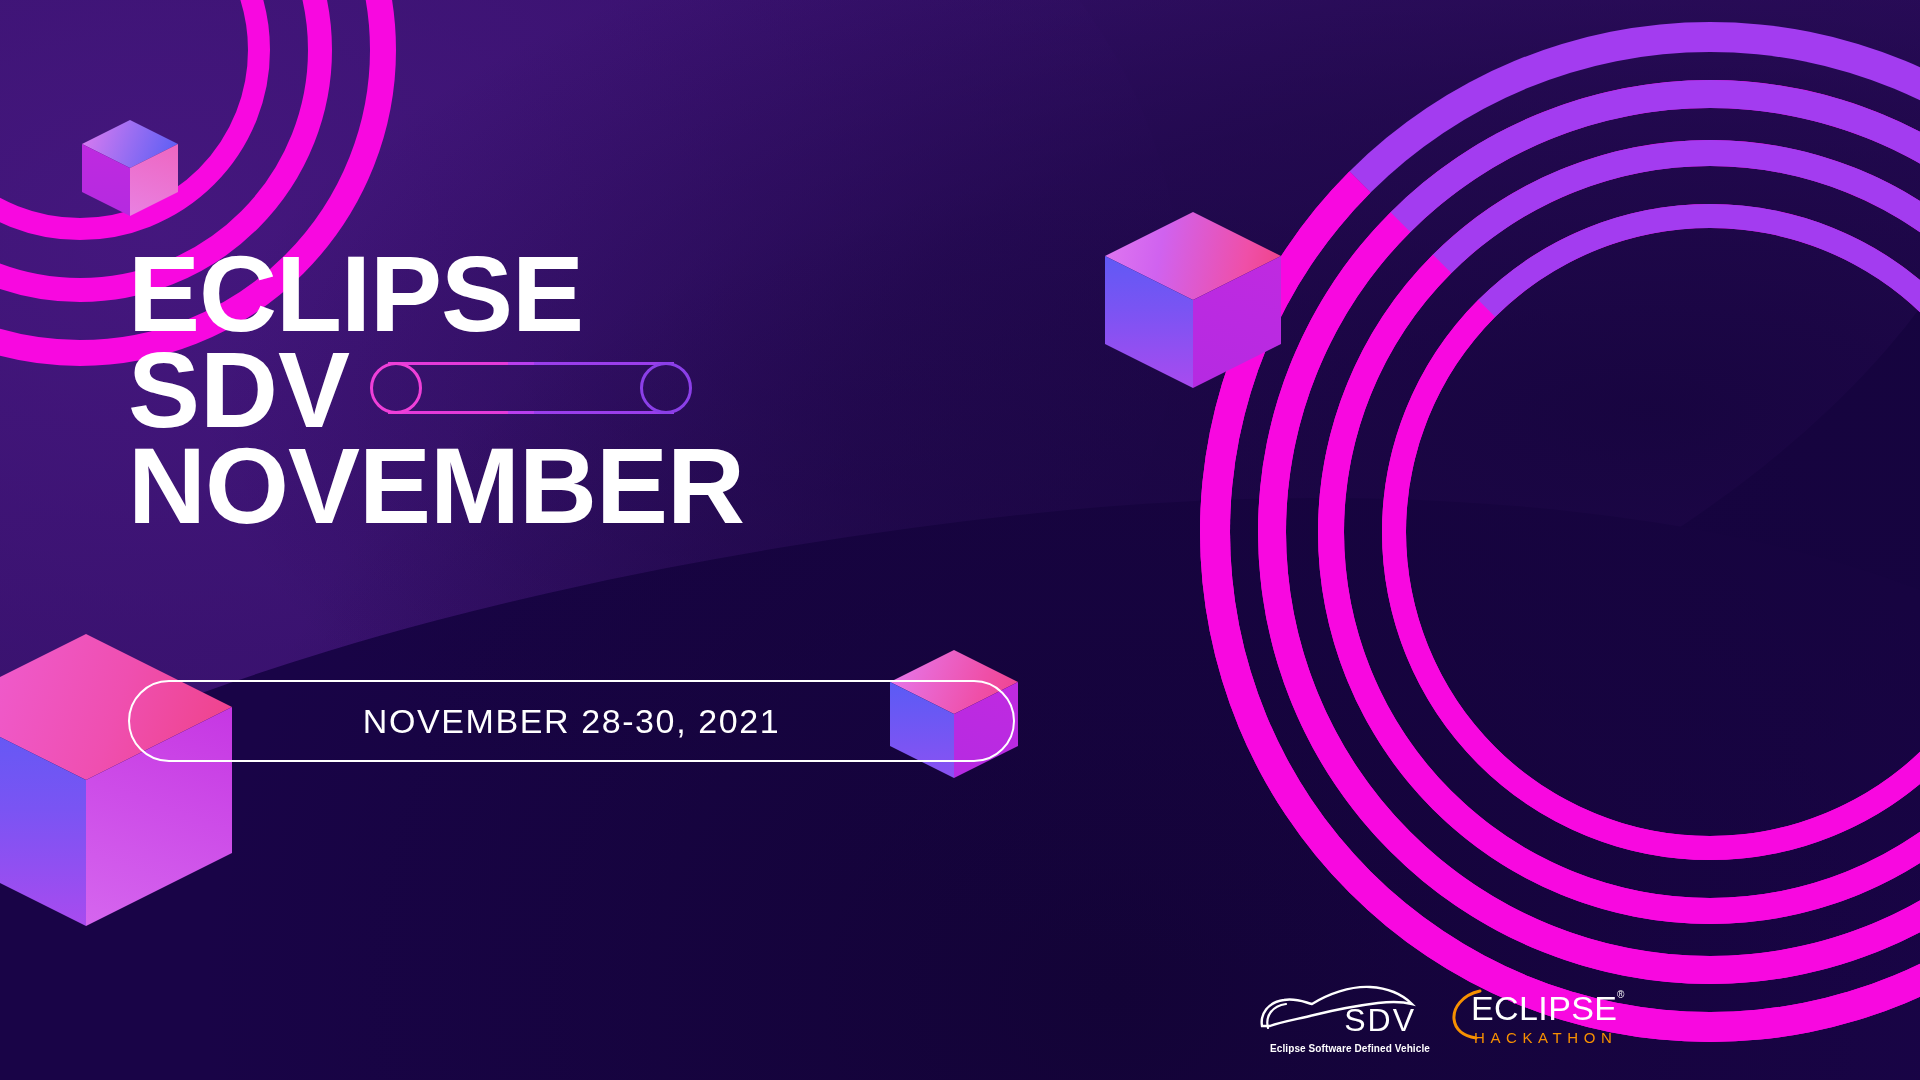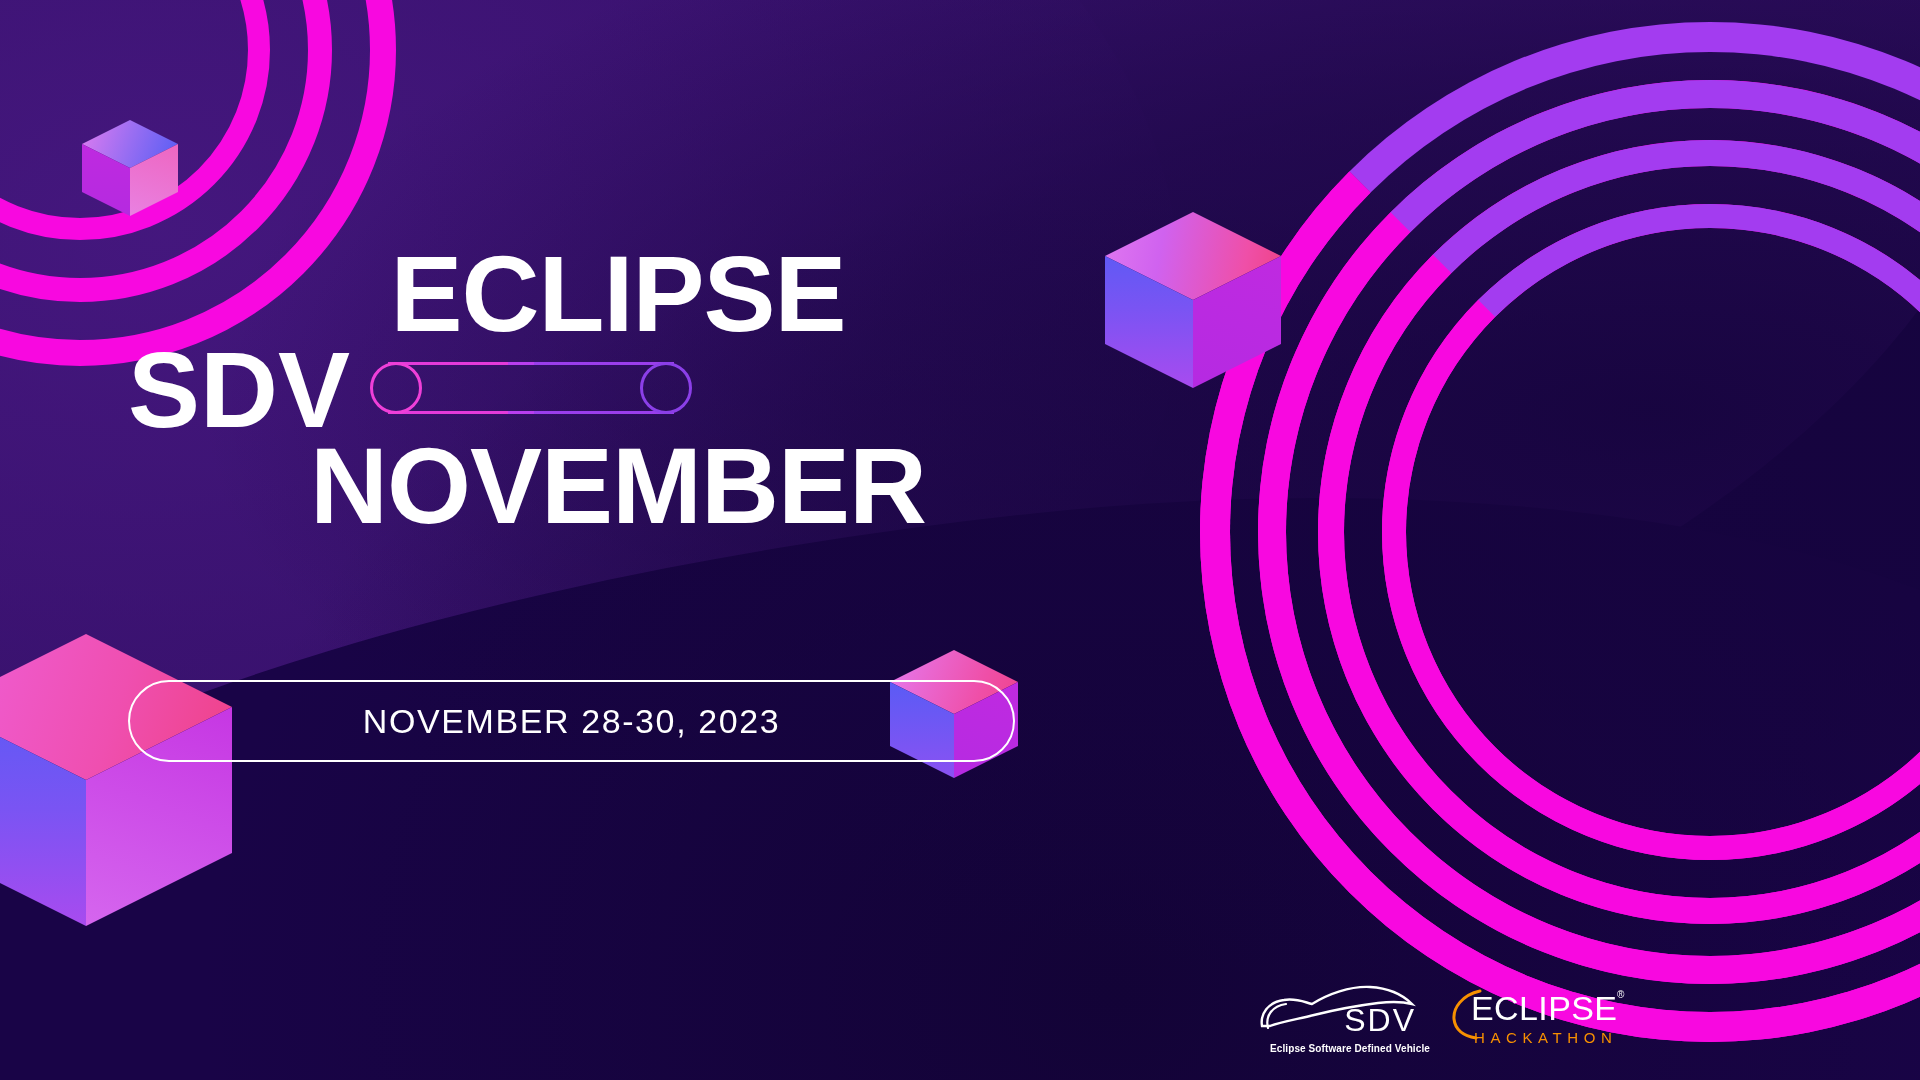--- a/index.html
+++ b/index.html
@@ -7,21 +7,20 @@
     width:1920px; height:1080px;
     background:#14023f;
     font-family:"Liberation Sans", sans-serif;
     overflow:hidden;
   }
   #banner {
     position:relative;
     width:1920px; height:1080px;
     overflow:hidden;
     background:#190552;
-    text-align:center;
   }
 
   
   .bg-base {
     position:absolute; inset:0;
     background:#160344;
   }
   .bg-swoosh {
     position:absolute;
     left:-380px; top:-760px;
@@ -251,21 +250,21 @@
 
   <div id="cylinder">
     <div class="cyl-body"></div>
     <div class="cyl-grad-l"></div>
     <div class="cyl-grad-r"></div>
     <div class="cyl-cap cap-right"></div>
     <div class="cyl-cap cap-left"></div>
   </div>
 
   <div id="date-pill">
-    <span id="date-text">NOVEMBER 28-30, 2023</span>
+    <span id="date-text">NOVEMBER 28-30, 2021</span>
   </div>
 
   <div id="logos">
 
 
     <div id="logo-sdv">
       <svg id="sdv-car" viewBox="0 0 158 50">
         <path d="M4 44 C2 32 10 20 26 18 C38 16 46 20 54 22 C70 12 92 4 112 5 C130 6 144 12 154 22
                  C150 21 138 19 120 21 C96 24 72 29 56 33 C40 37 22 40 12 44 Z" fill="none" stroke="#ffffff" stroke-width="2.4" stroke-linecap="round"></path>
         <path d="M10 46 C7 34 14 24 28 22" fill="none" stroke="#ffffff" stroke-width="2.2" stroke-linecap="round"></path>

